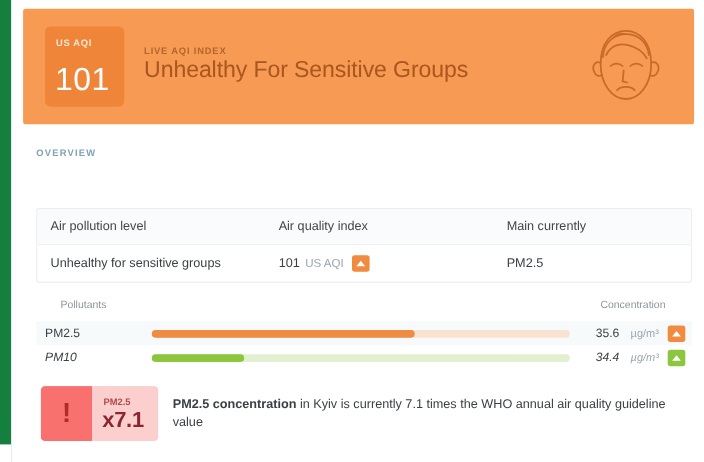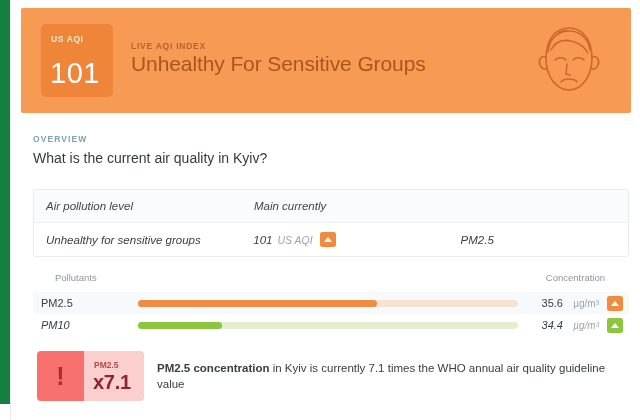--- a/index.html
+++ b/index.html
@@ -124,21 +124,20 @@
   
   .aqi-table {
     position: absolute;
     left: 22px;
     top: 189px;
     width: 596px;
     border: 1px solid #e9ecee;
     border-radius: 3px;
     box-sizing: border-box;
     overflow: hidden;
-    font-style: italic;
   }
   .trow {
     display: flex;
     align-items: center;
     height: 33px;
     box-sizing: border-box;
   }
   .trow.head {
     background: #fafbfc;
     border-bottom: 1px solid #eceff1;
@@ -348,25 +347,25 @@
           <path d="M29 14 C32 11, 36 10, 39 11"></path>
           <path d="M26 40 C29 37, 34 37, 37 40"></path>
           <path d="M44 40 C47 37, 52 37, 55 40"></path>
           <path d="M38 44 L37 54 L41 55"></path>
           <path d="M32 62 C35 58, 45 58, 48 62"></path>
         </g>
       </svg>
     </div>
 
     <div class="overview-eyebrow">OVERVIEW</div>
-    <div class="overview-question">What is the current air quality in Kyiv?</div>
 
     <div class="aqi-table">
       <div class="trow head">
         <div class="tcell c1">Air pollution level</div>
+        <div class="tcell c2">Air quality index</div>
         <div class="tcell c3">Main currently</div>
       </div>
       <div class="trow body">
         <div class="tcell c1">Unhealthy for sensitive groups</div>
         <div class="tcell c2">
           <span class="aqi-num">101</span>
           <span class="aqi-unit">US AQI</span>
           <span class="trend-chip">
               <span class="tri-up"></span>
             </span>

